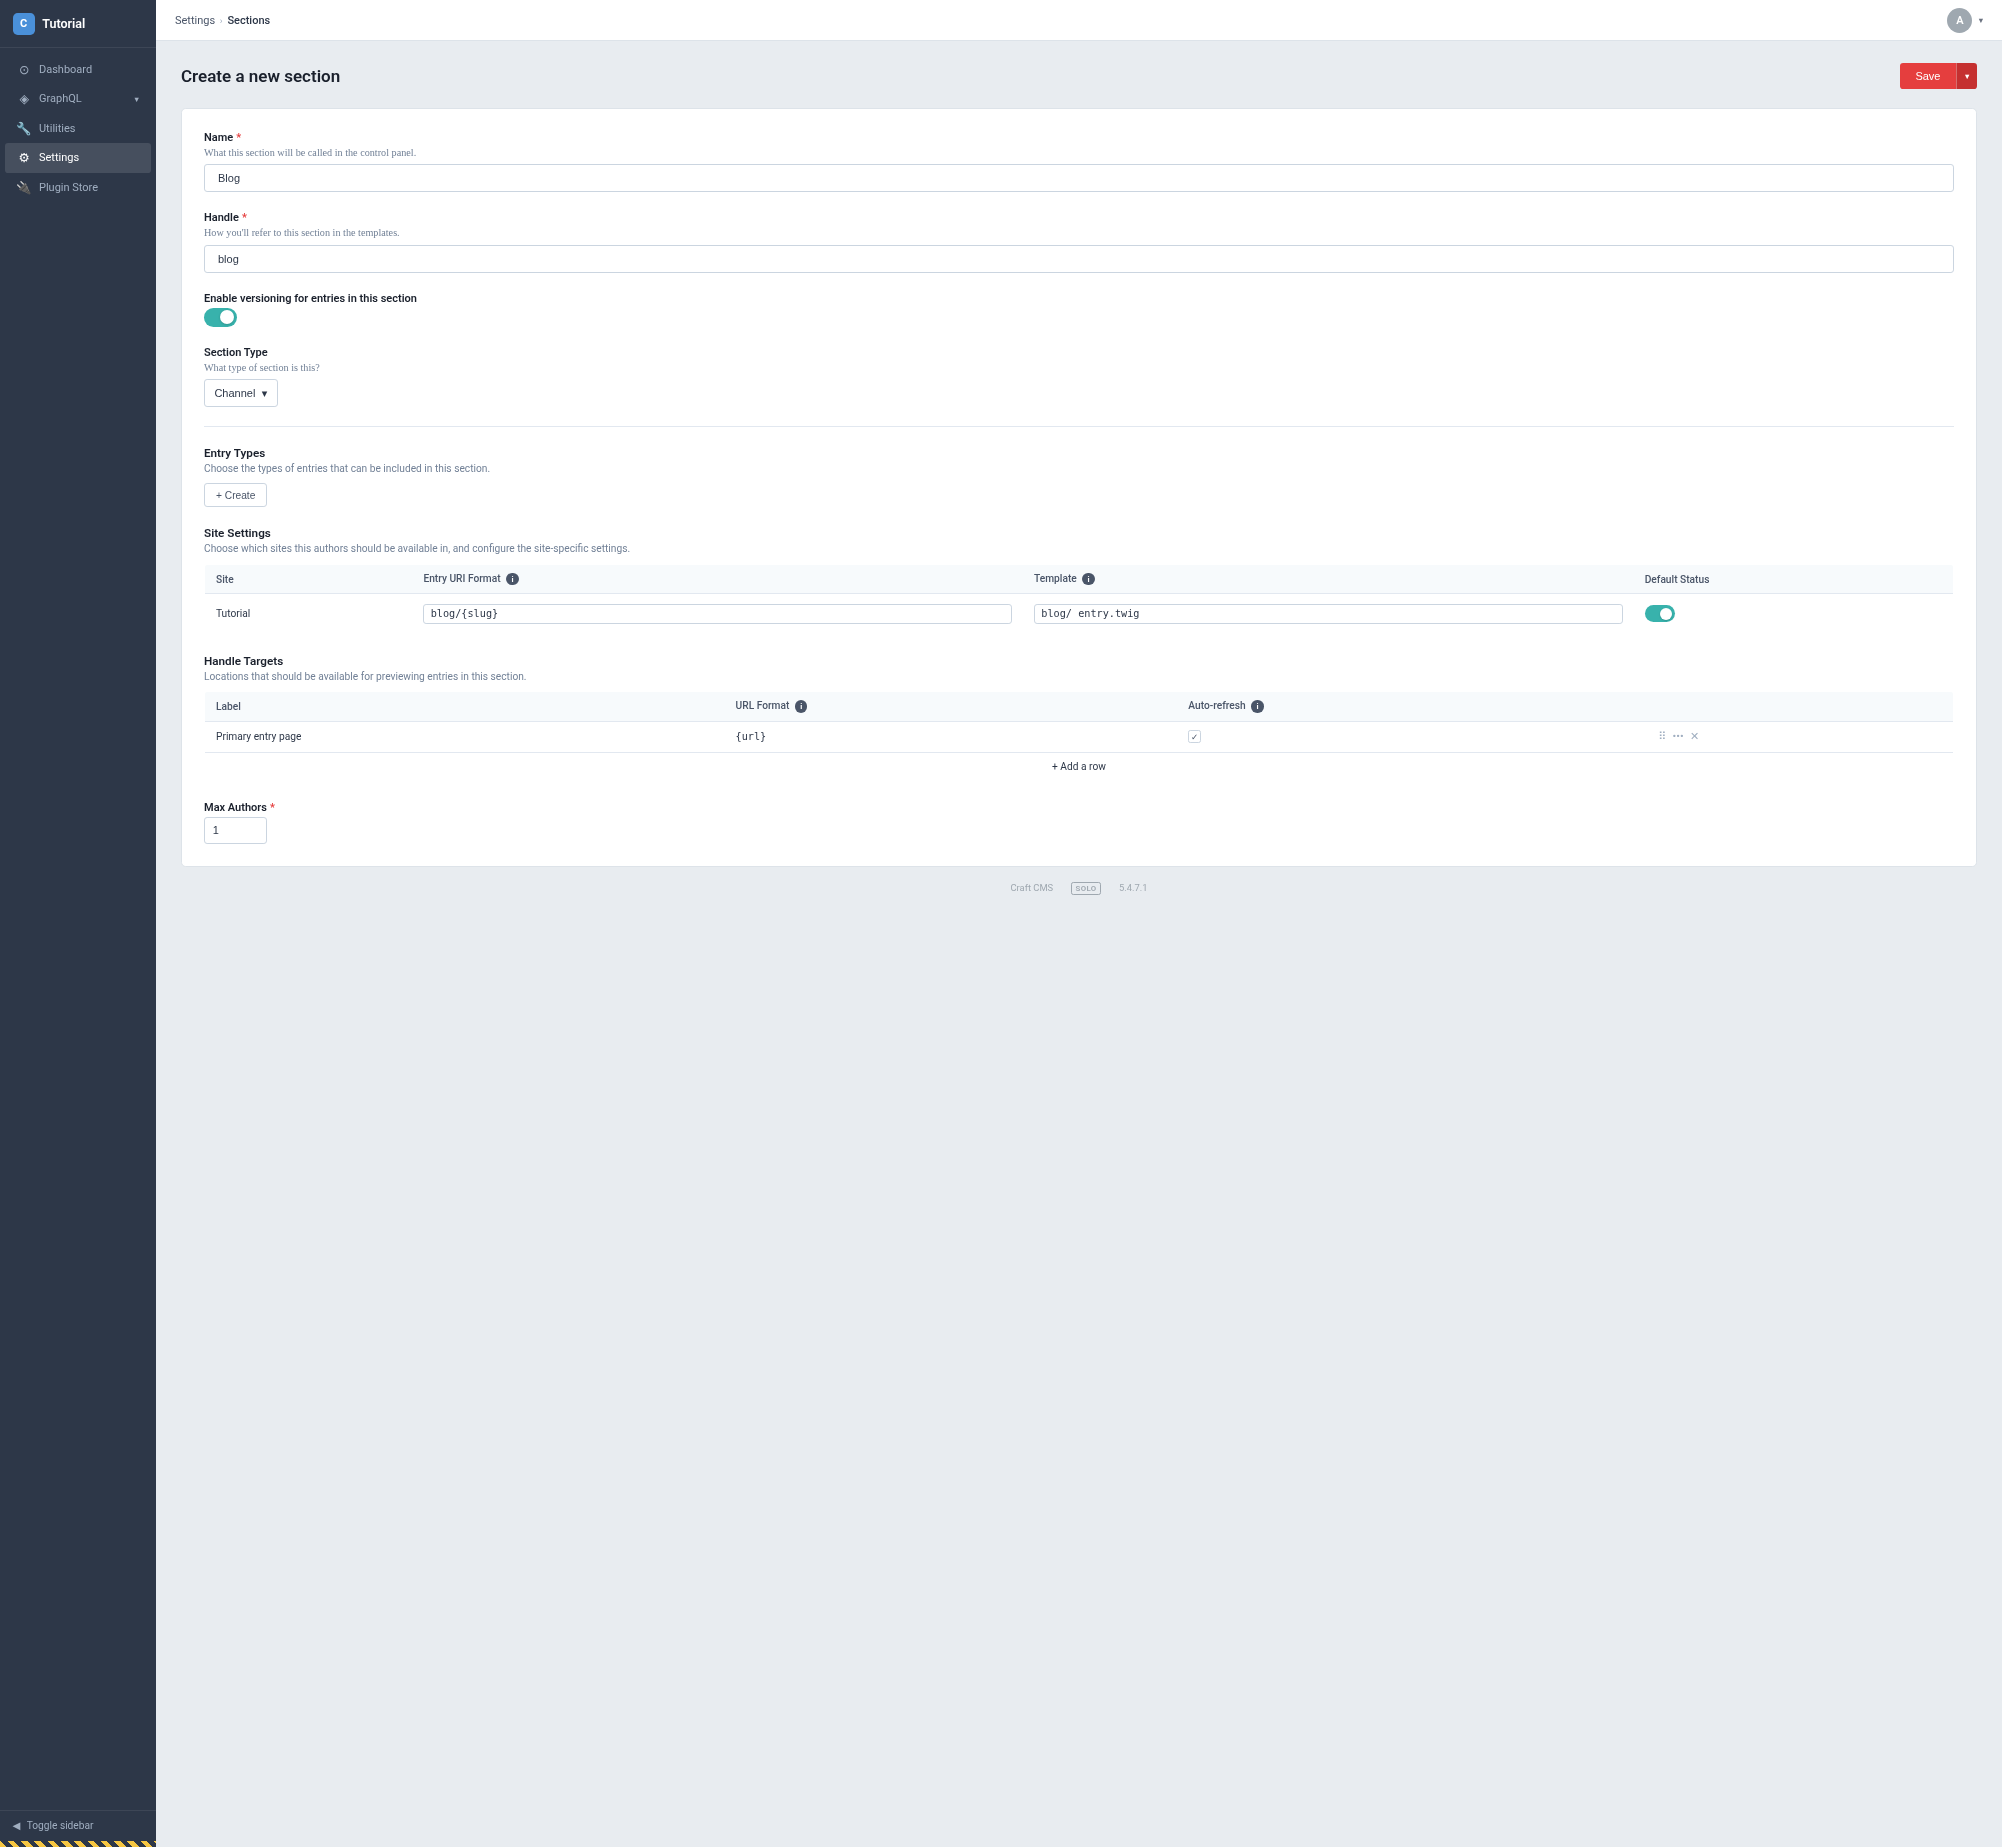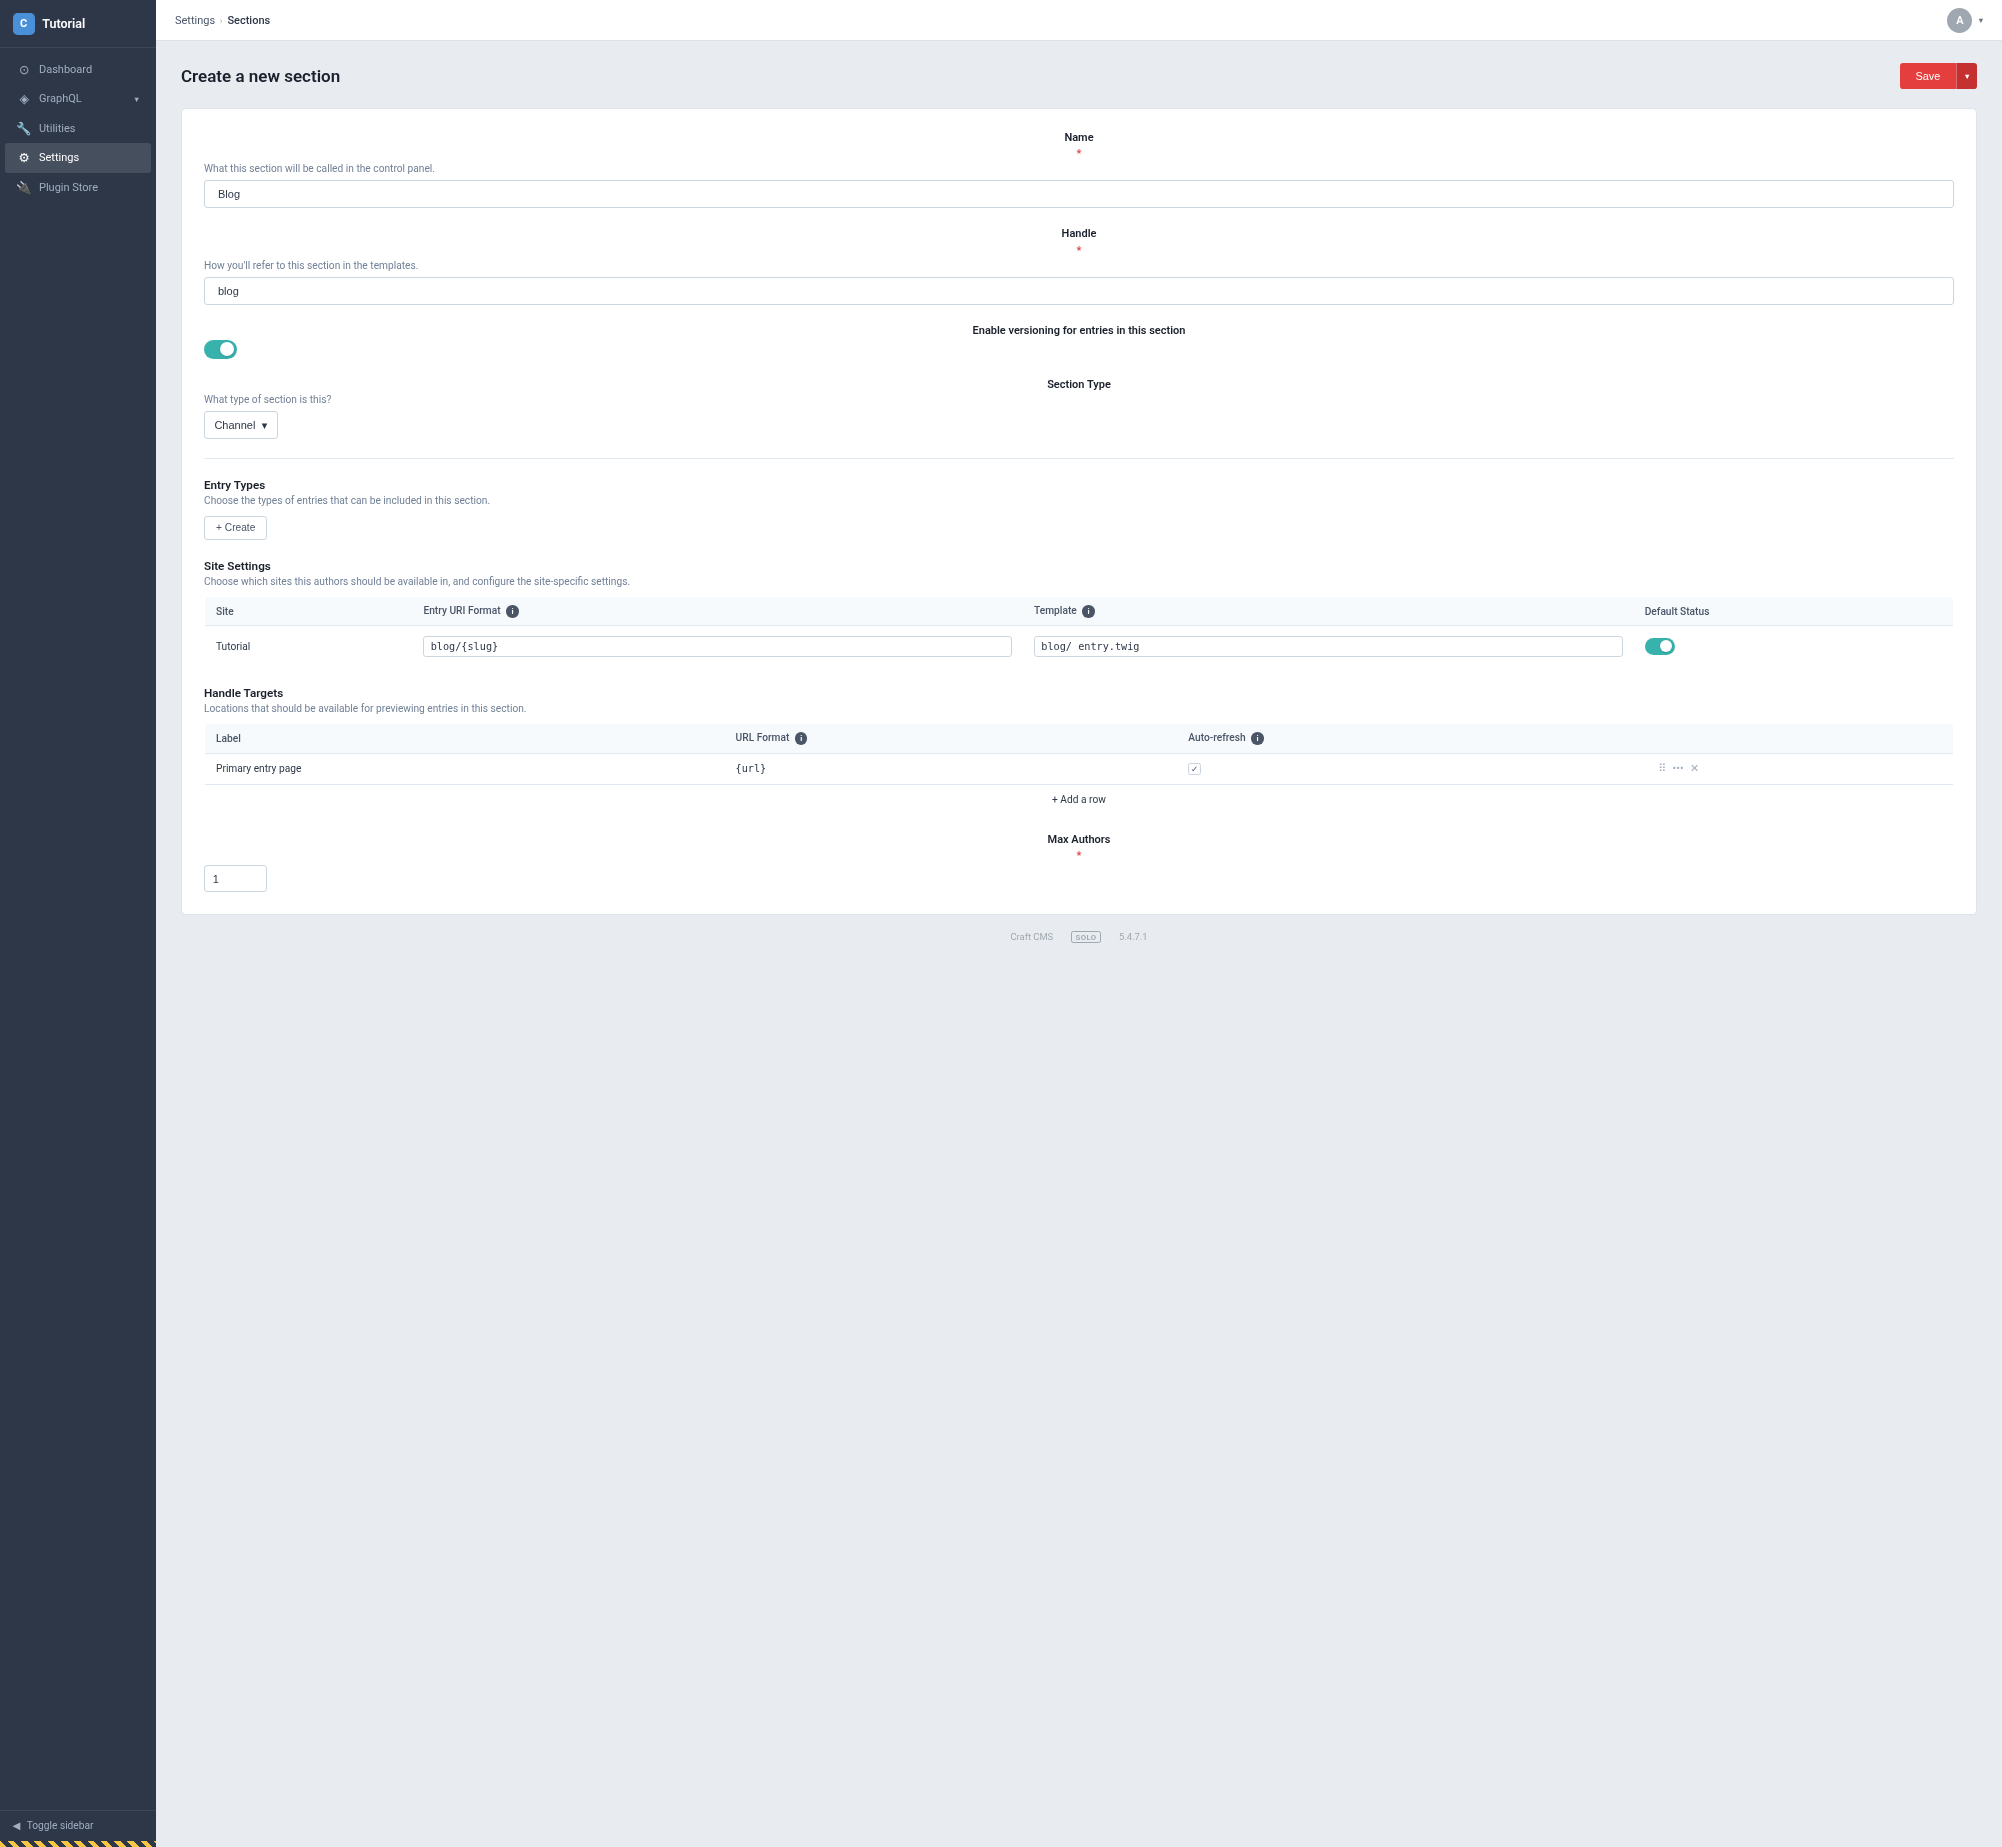--- a/index.html
+++ b/index.html
@@ -173,27 +173,27 @@
     .field-group:last-child { margin-bottom: 0; }
 
     .field-label {
       font-weight: 600;
       font-size: 11px;
       color: #1a202c;
       display: flex;
       align-items: center;
       gap: 3.1px;
       margin-bottom: 3.1px;
-      flex-direction: column;
     }
     .required-star { color: #e53e3e; }
     .field-description {
       font-size: 10.2px;
       color: #718096;
       margin-bottom: 6.3px;
+      font-family: Liberation Serif, serif;
     }
     .text-input {
       width: 100%;
       border: 0.8px solid #cbd5e0;
       border-radius: 3.1px;
       padding: 7px 13px;
       font-size: 11px;
       color: #2d3748;
       background: #fff;
       outline: none;

